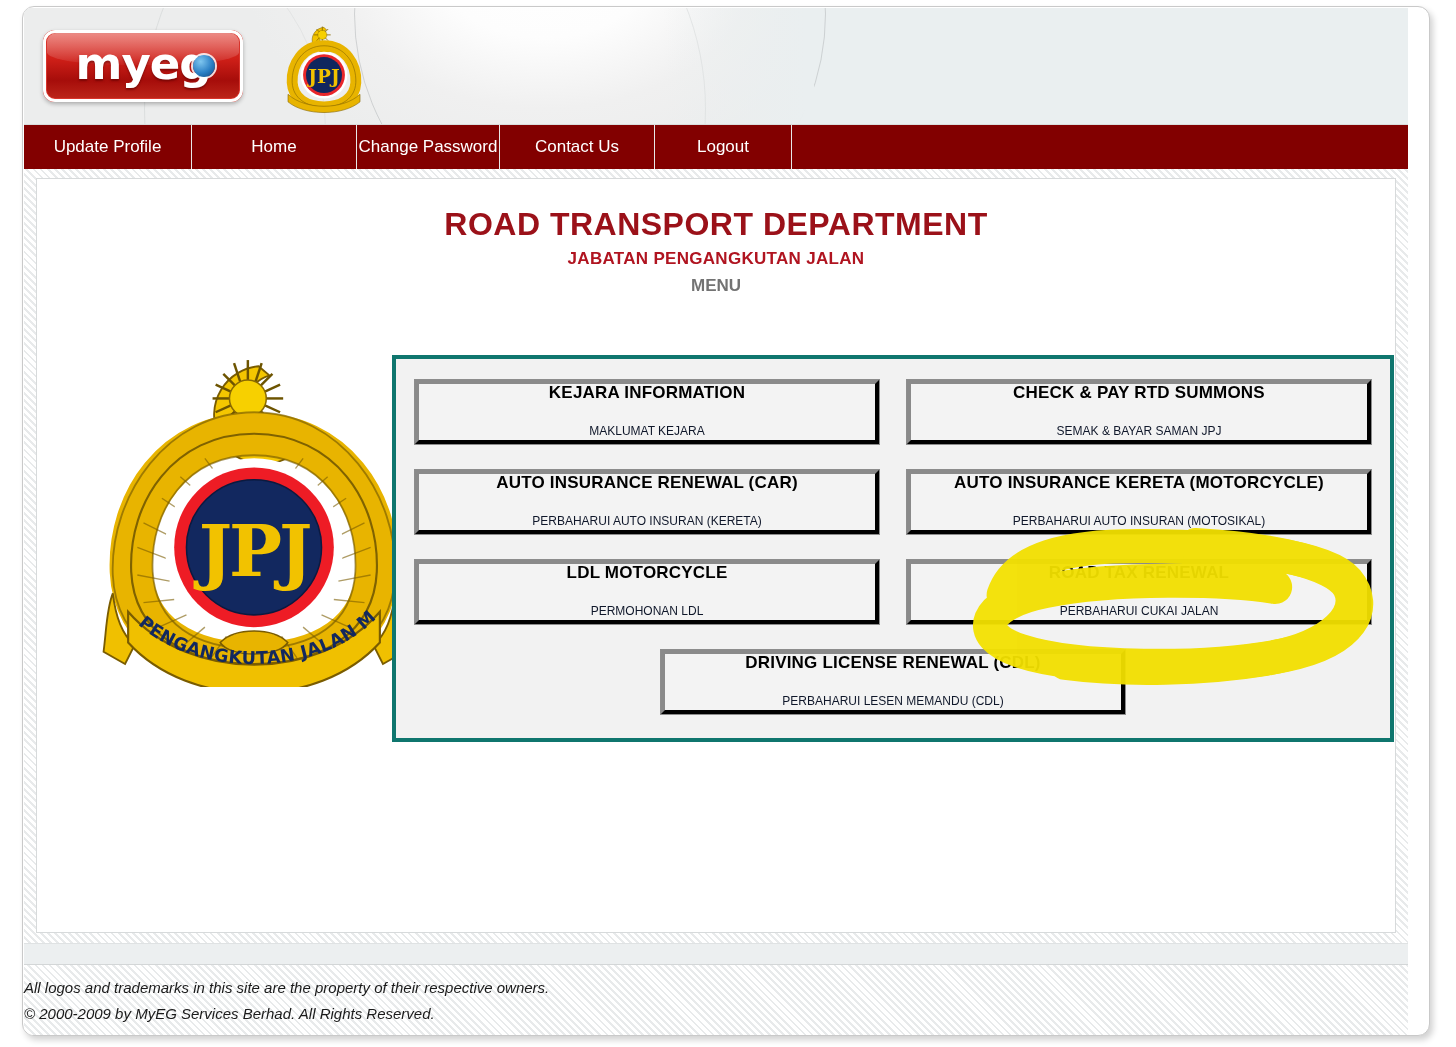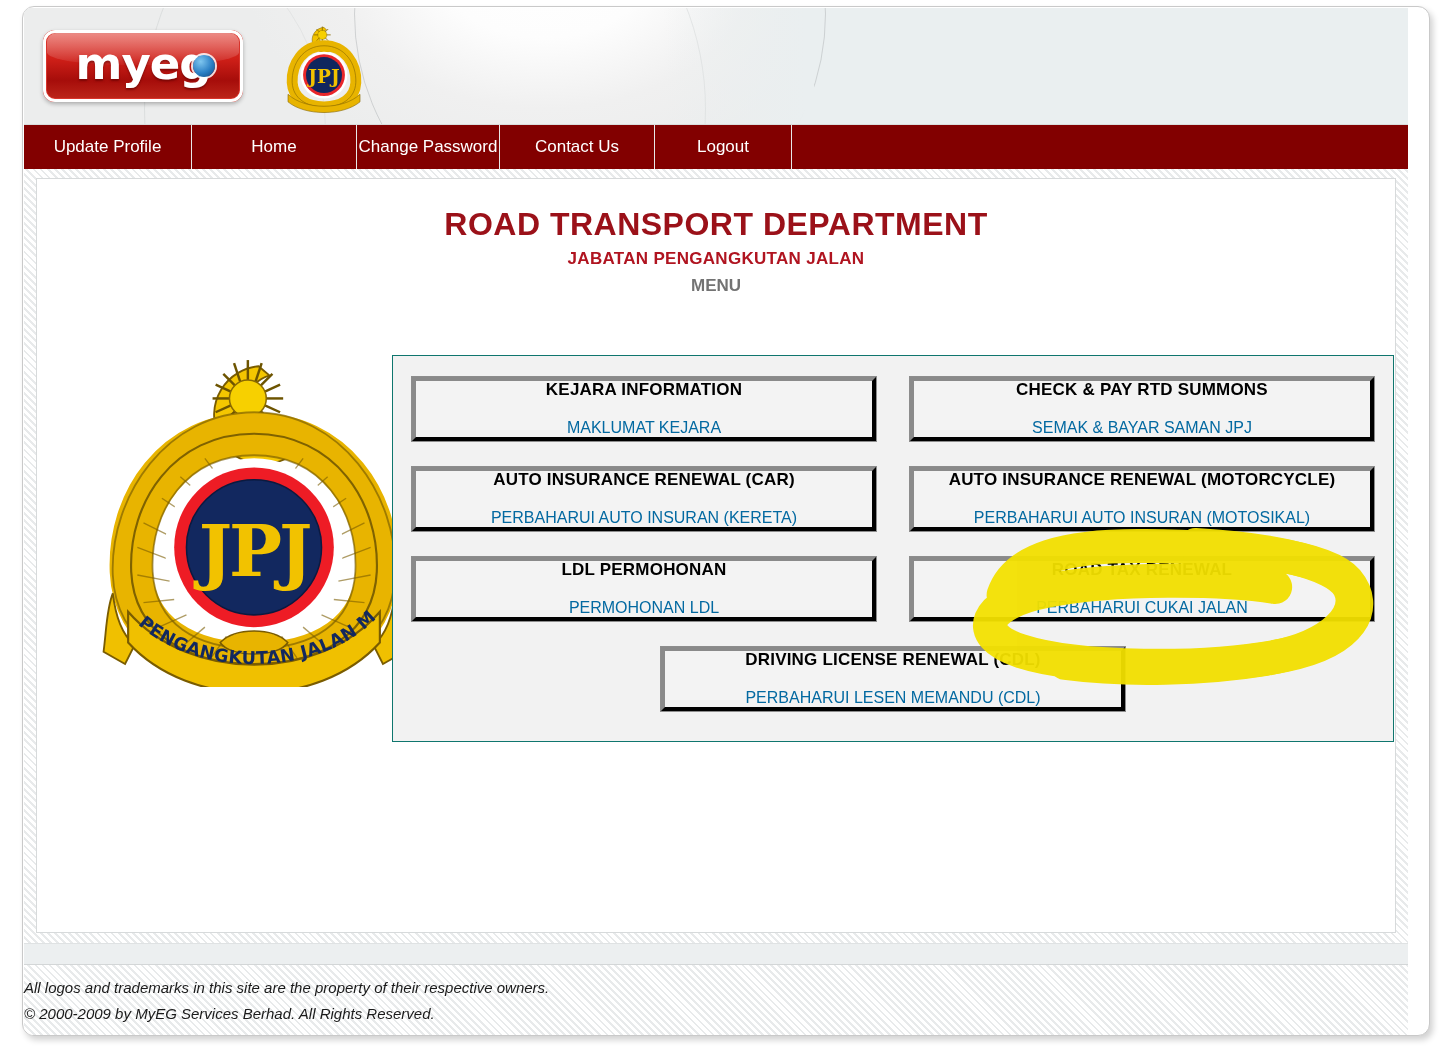--- a/index.html
+++ b/index.html
@@ -210,21 +210,21 @@
     height: 330px;
   }
 
   .menu-box {
     position: absolute;
     left: 355px;
     top: 0px;
     width: 1002px;
     height: 387px;
     background: #f2f2f2;
-    border: 1px solid #0f766e;
+    border: 4px solid #0f766e;
     box-sizing: border-box;
     padding: 20px 18px;
   }
   .menu-grid {
     display: flex;
     flex-wrap: wrap;
     justify-content: space-between;
     align-content: flex-start;
   }
 
@@ -259,22 +259,22 @@
     margin-right: auto;
   }
   .btn-en {
     font-size: 17px;
     font-weight: bold;
     color: #000000;
     line-height: 20px;
     letter-spacing: 0.2px;
   }
   .btn-ms {
-    font-size: 16px;
-    color: #0369a1;
+    font-size: 12px;
+    color: #0f172a;
     line-height: 20px;
     margin-top: 18px;
   }
   .row-center {
     width: 100%;
     display: flex;
     justify-content: center;
   }
 
   
@@ -478,26 +478,26 @@
                 <div class="btn-en">CHECK &amp; PAY RTD SUMMONS</div>
                 <div class="btn-ms">SEMAK &amp; BAYAR SAMAN JPJ</div>
               </div>
 
               <div class="menu-btn">
                 <div class="btn-en">AUTO INSURANCE RENEWAL (CAR)</div>
                 <div class="btn-ms">PERBAHARUI AUTO INSURAN (KERETA)</div>
               </div>
 
               <div class="menu-btn">
-                <div class="btn-en">AUTO INSURANCE RENEWAL (MOTORCYCLE)</div>
+                <div class="btn-en">AUTO INSURANCE KERETA (MOTORCYCLE)</div>
                 <div class="btn-ms">PERBAHARUI AUTO INSURAN (MOTOSIKAL)</div>
               </div>
 
               <div class="menu-btn">
-                <div class="btn-en">LDL PERMOHONAN</div>
+                <div class="btn-en">LDL MOTORCYCLE</div>
                 <div class="btn-ms">PERMOHONAN LDL</div>
               </div>
 
               <div class="menu-btn">
                 <div class="btn-en">ROAD TAX RENEWAL</div>
                 <div class="btn-ms">PERBAHARUI CUKAI JALAN</div>
               </div>
 
               <div class="row-center">
                 <div class="menu-btn wide">

